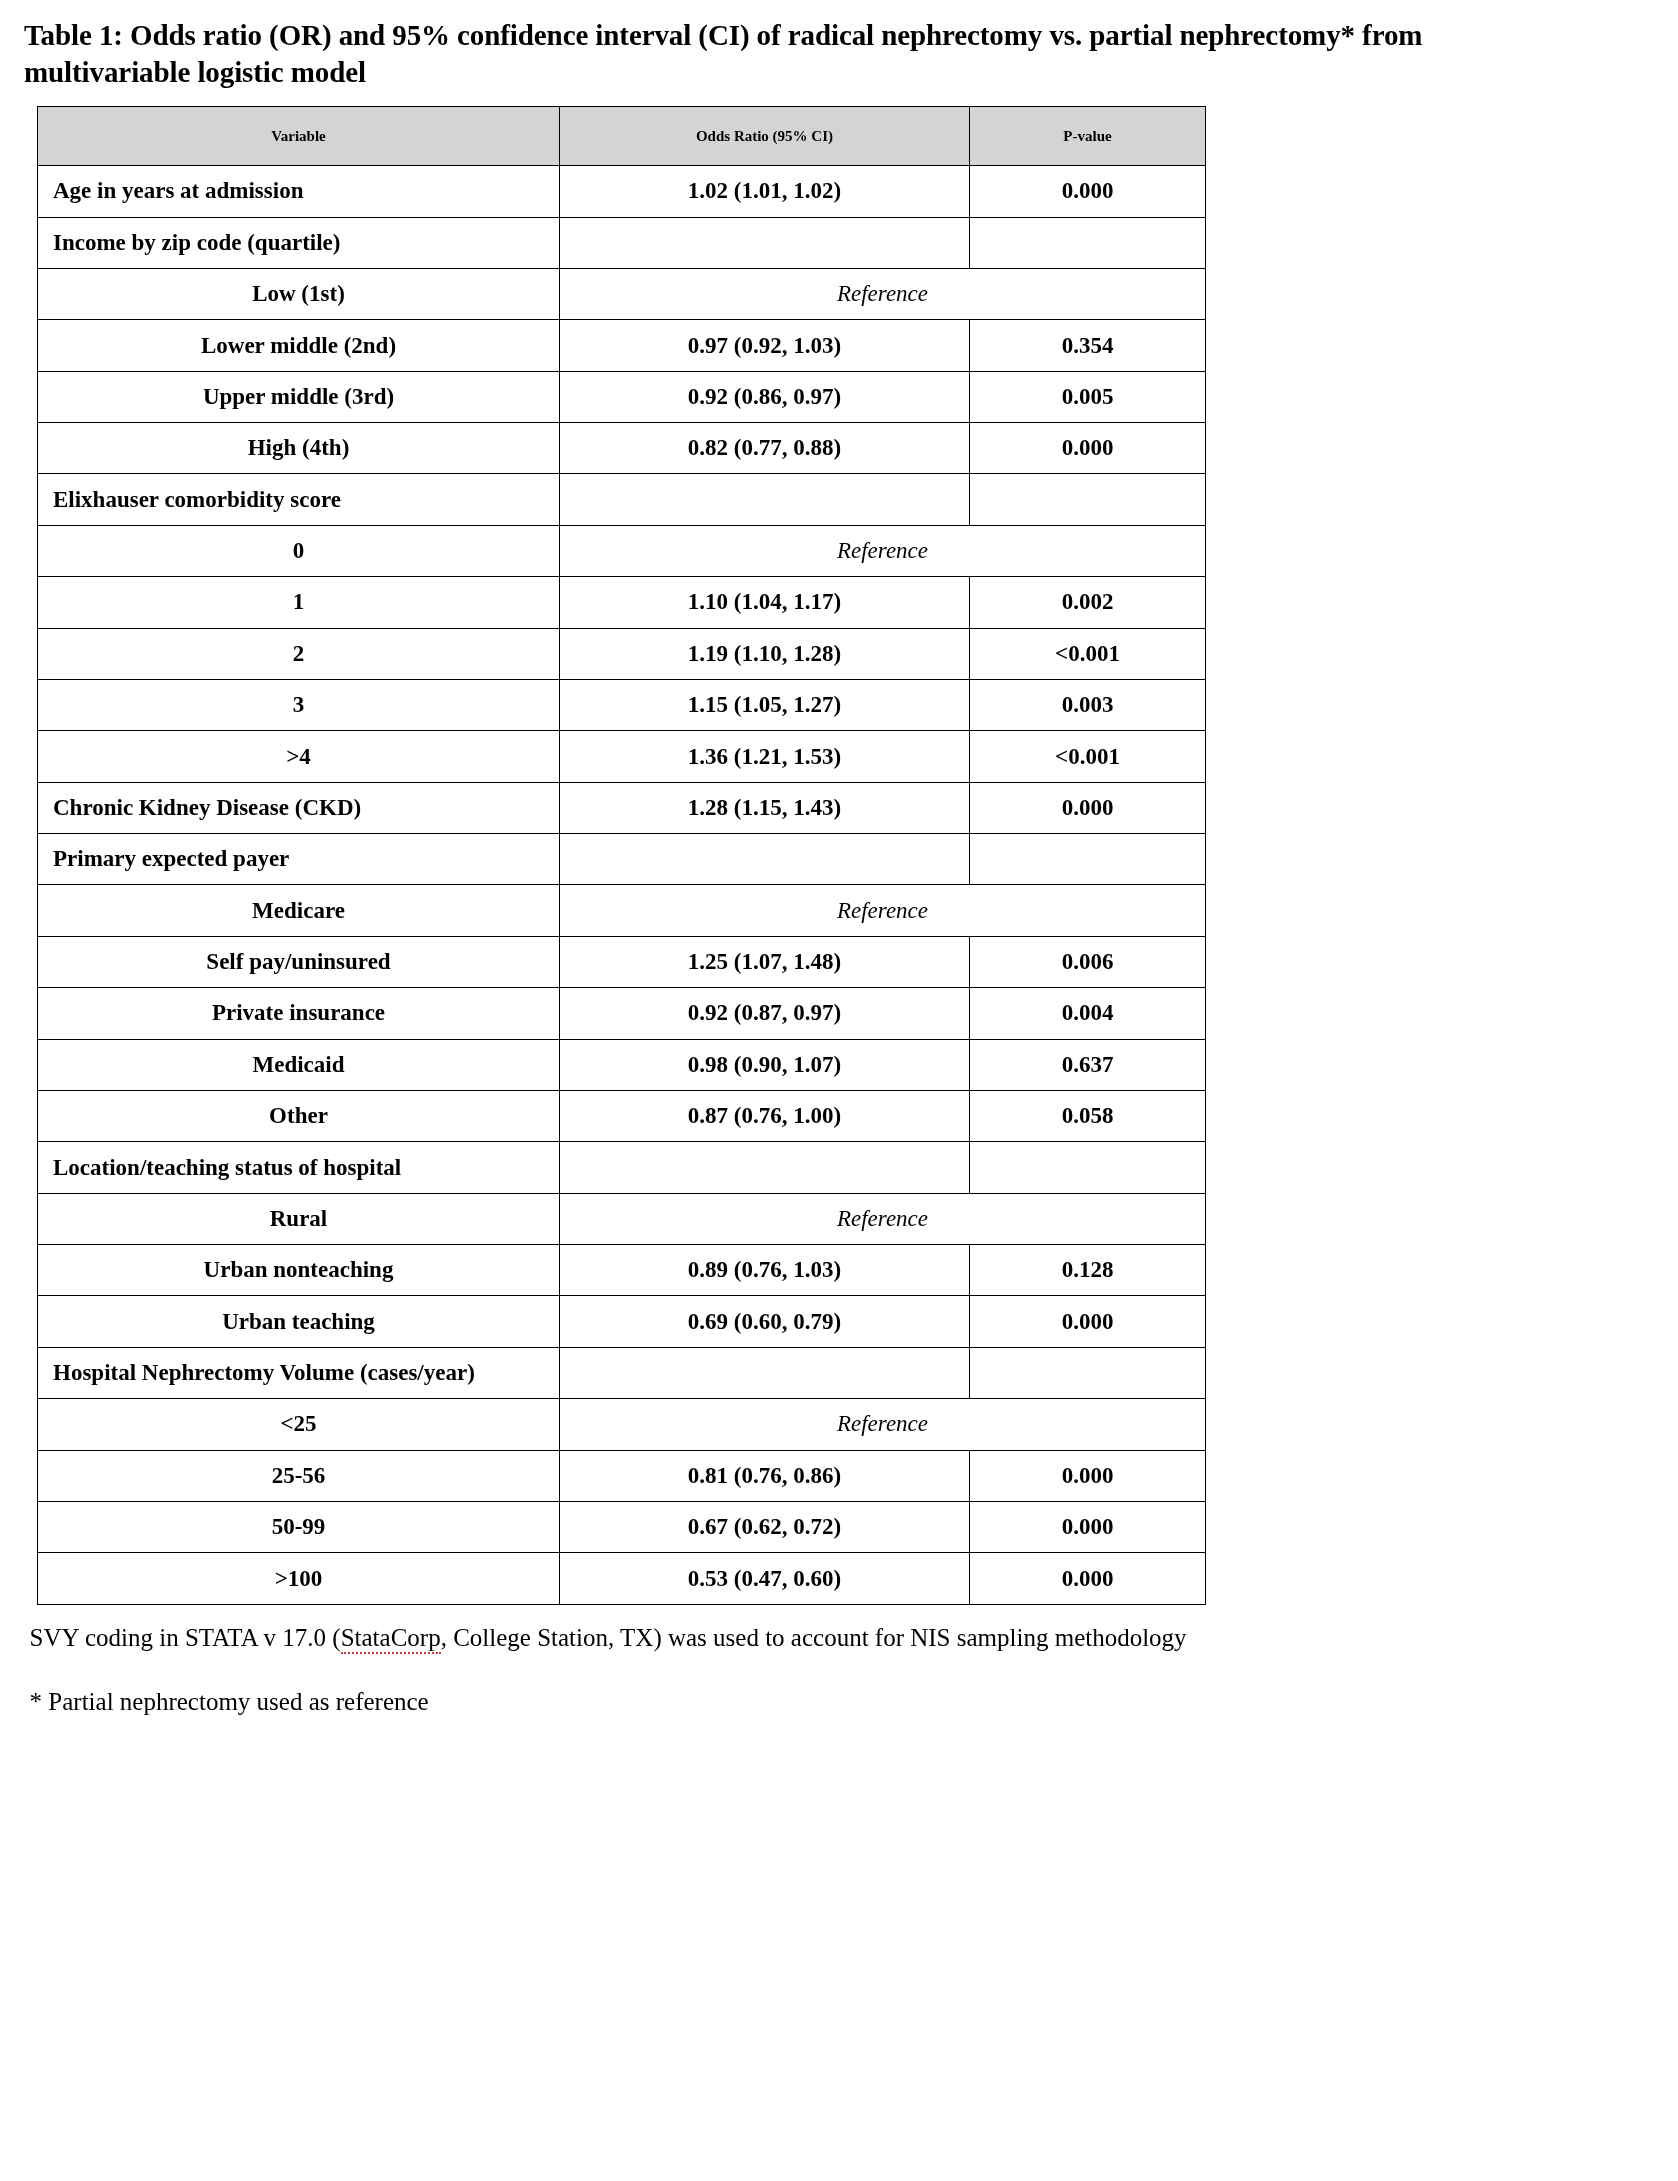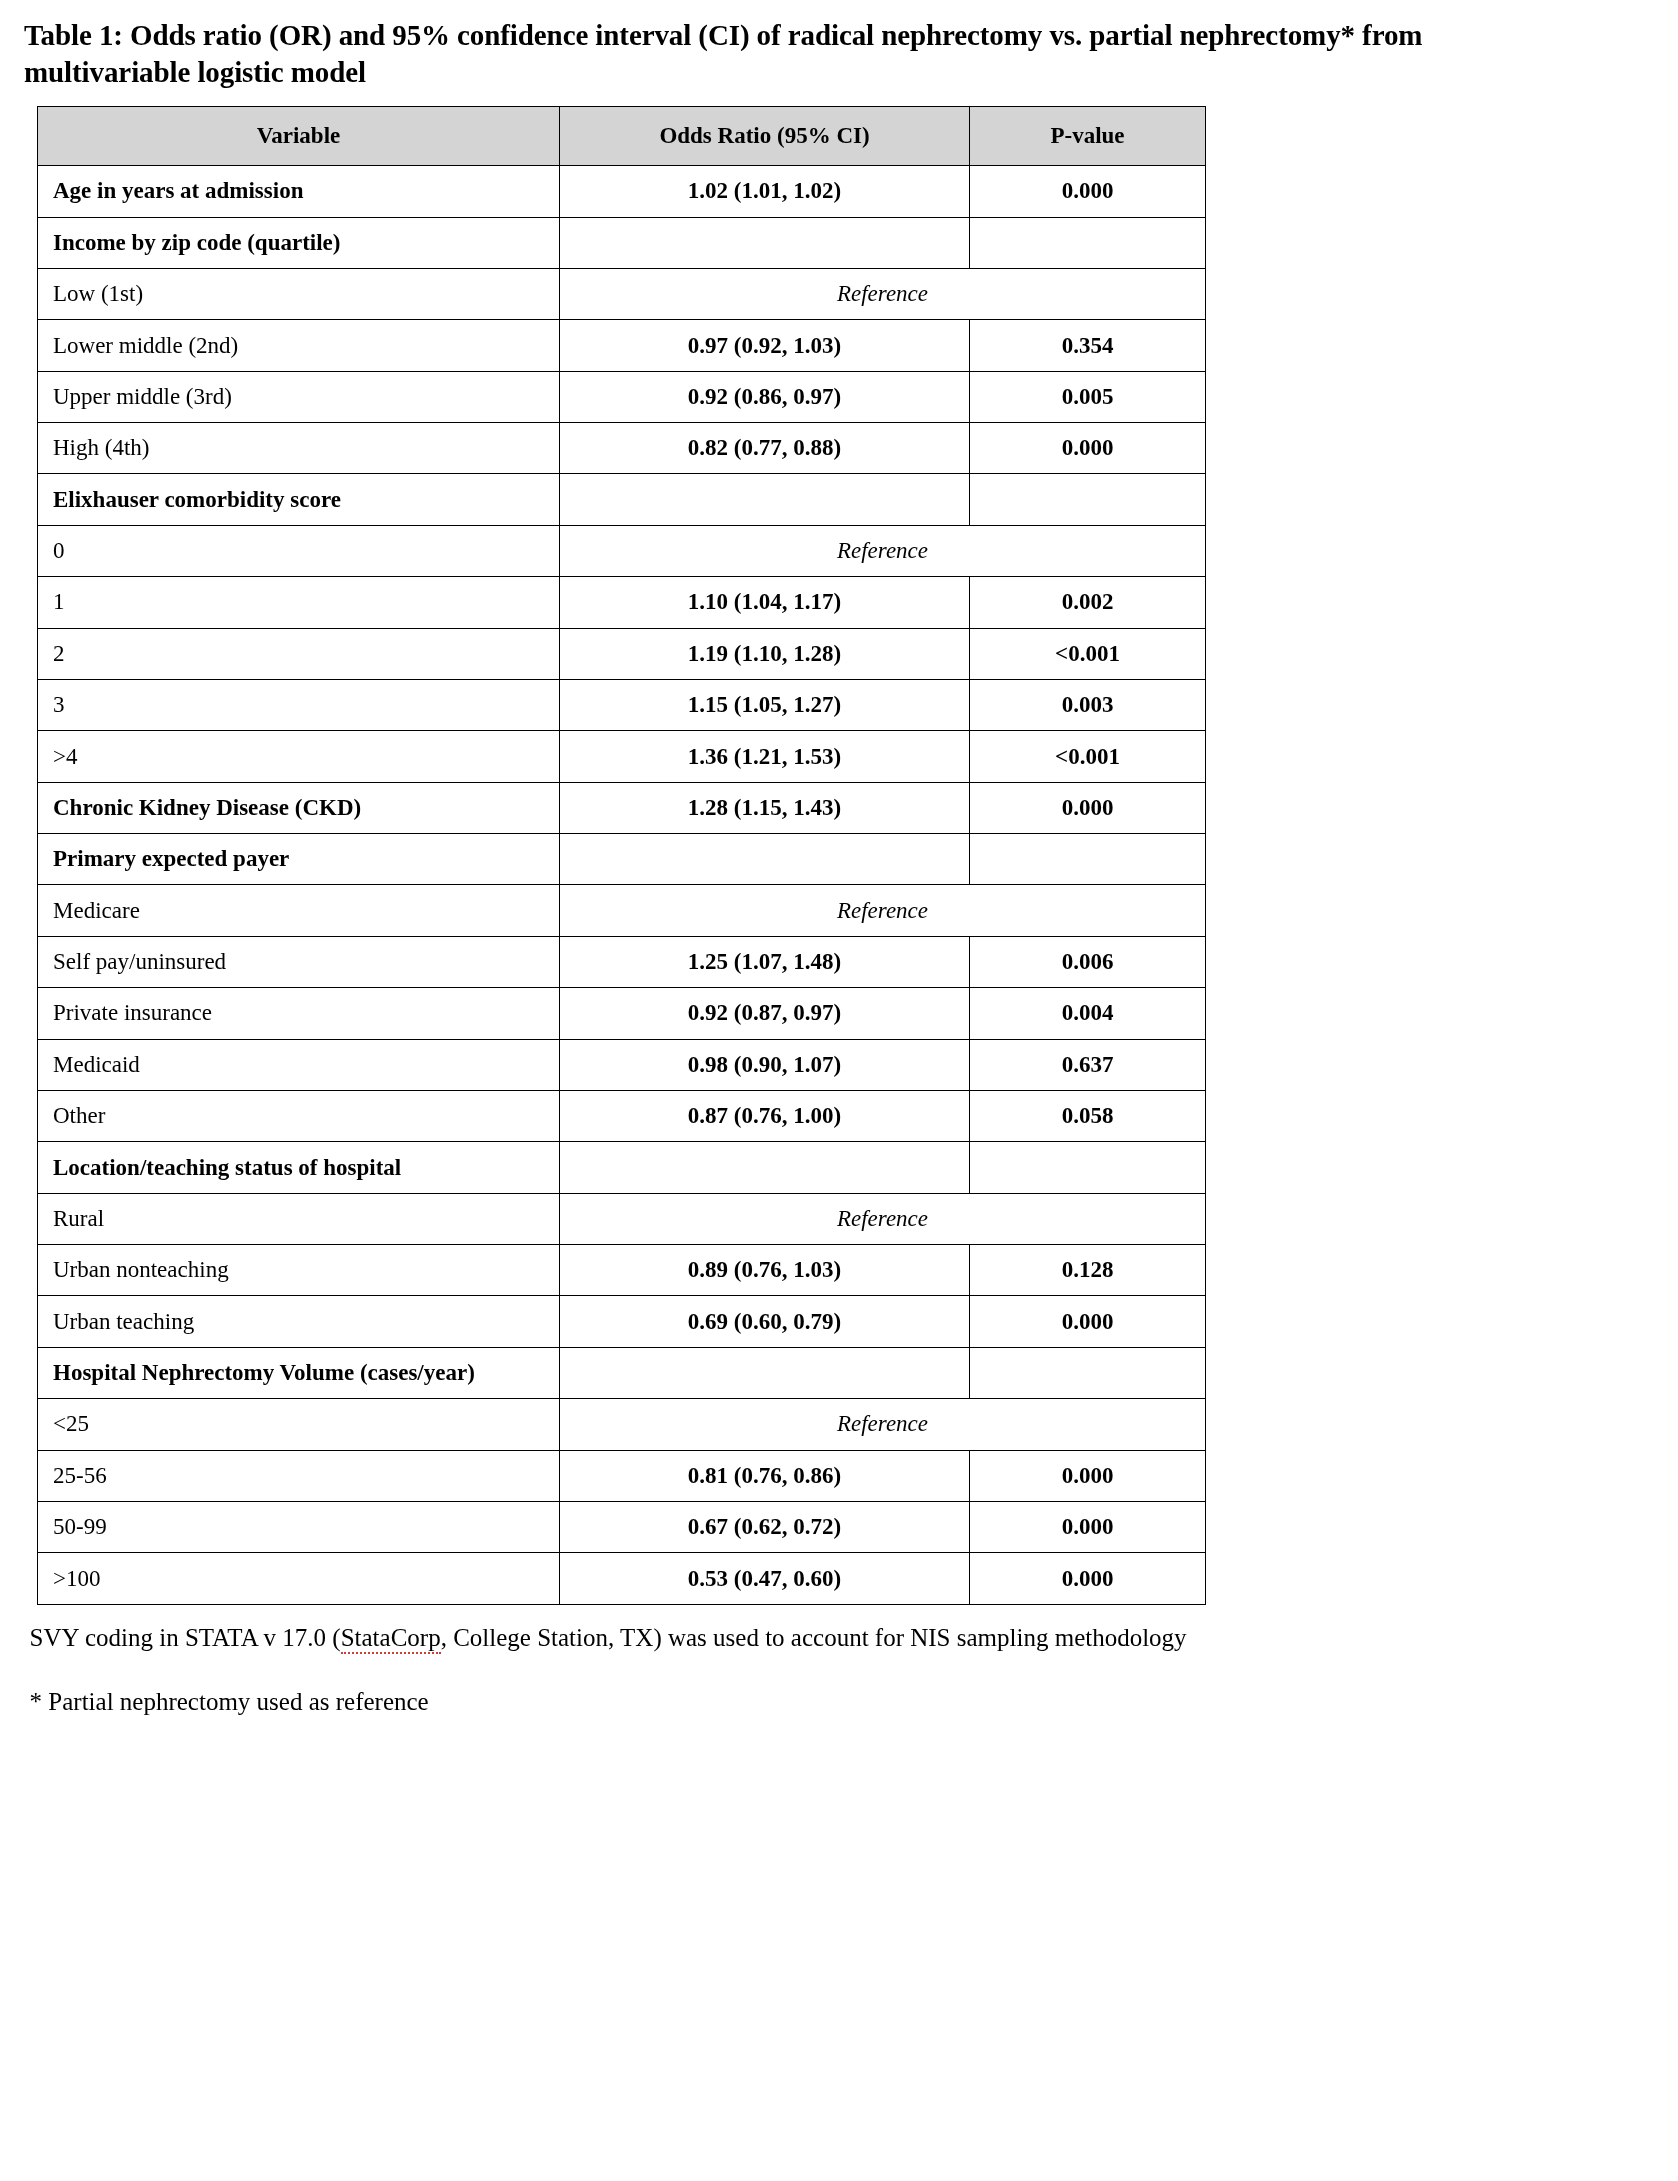--- a/index.html
+++ b/index.html
@@ -41,37 +41,37 @@
   table.or-table th,
   table.or-table td {
     border: 1.5px solid #000000;
     padding: 0;
     vertical-align: middle;
   }
   table.or-table thead th {
     background: #d4d4d4;
     text-align: center;
     font-weight: bold;
-    font-size: 23px;
+    font-size: 15px;
     height: 58px;
   }
   .cell {
     display: block;
     padding: 11.2px 15px;
     font-size: 23px;
     line-height: 1.2;
     min-height: 28px;
   }
   td.var-head .cell {
     font-weight: bold;
     text-align: left;
   }
   td.var-sub .cell {
-    font-weight: normal;
-    text-align: left;
+    font-weight: bold;
+    text-align: center;
   }
   td.val .cell {
     text-align: center;
     font-weight: bold;
   }
   td.ref .cell {
     text-align: center;
     font-weight: normal;
     font-style: italic;
   }

